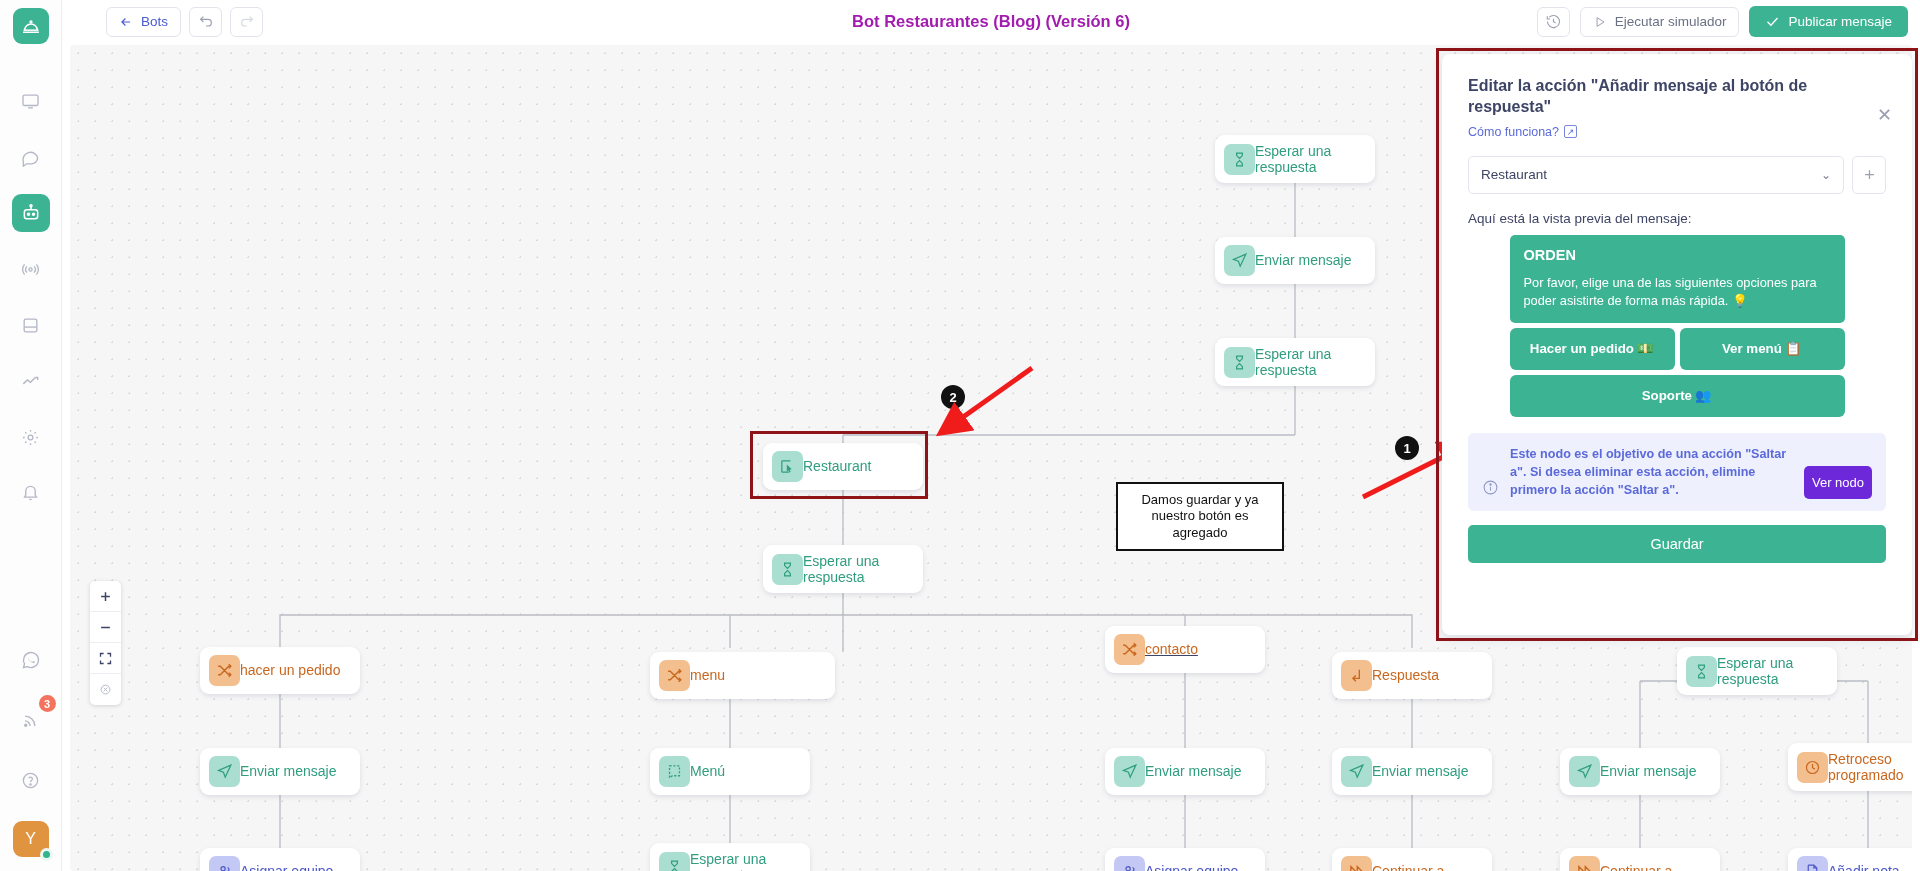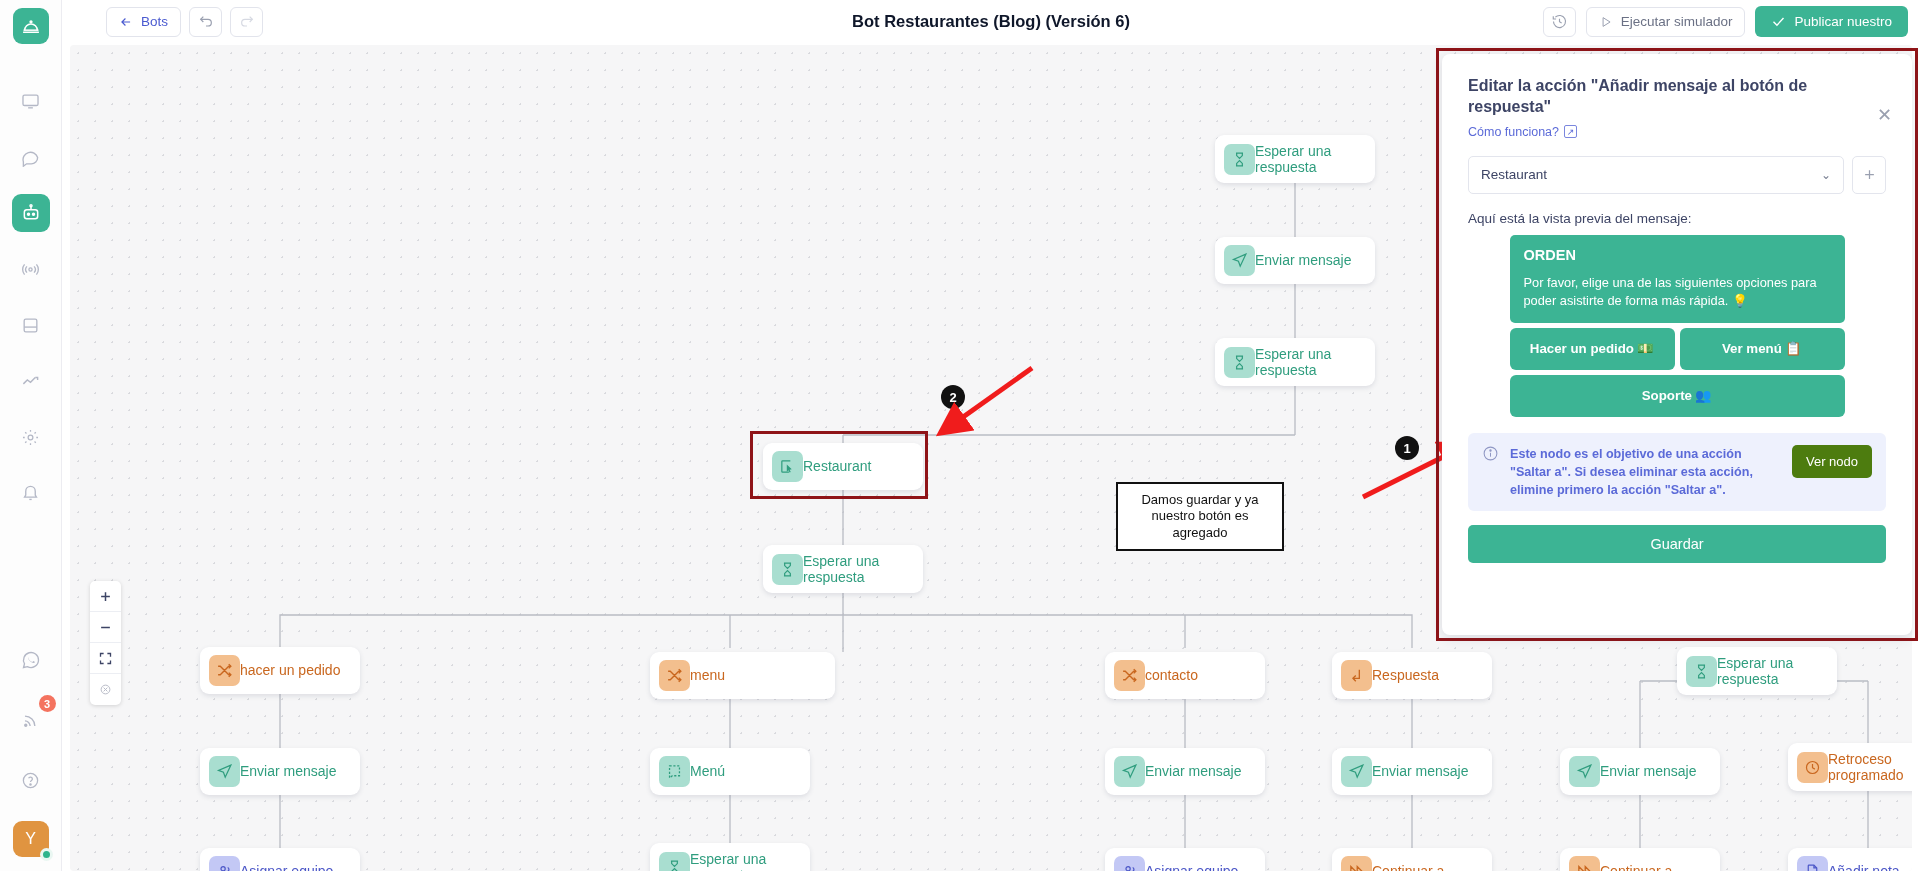--- a/index.html
+++ b/index.html
@@ -63,21 +63,21 @@
   }
   .hbtn {
     height: 30px; border: 1px solid #e2e4ec; border-radius: 6px;
     background: #fff; display: flex; align-items: center; gap: 8px;
     padding: 0 12px; font-size: 13.5px; color: #4a5ad0; cursor: pointer;
   }
   .hbtn.icon-only { width: 33px; padding: 0; justify-content: center; color: #9aa0b0; }
   .hbtn.disabled { color: #d6d9e2; }
   .header-title {
     position: absolute; left: 0; right: 0; text-align: center;
-    font-size: 16.5px; font-weight: bold; color: #0f172a;
+    font-size: 16.5px; font-weight: bold; color: #a21caf;
     pointer-events: none;
   }
   .header-right {
     margin-left: auto; display: flex; align-items: center; gap: 10px;
     position: relative; z-index: 2;
   }
   .hbtn.grey-txt { color: #6b7185; padding-left: 12px; }
   .btn-publish {
     height: 31px; border-radius: 6px; background: #3cb494; color: #fff;
     display: flex; align-items: center; gap: 8px; padding: 0 16px;
@@ -192,27 +192,27 @@
   .bubble .btext { font-size: 12.8px; line-height: 1.45; margin-top: 11px; }
   .qrow { width: 335px; display: flex; gap: 5px; }
   .qbtn {
     flex: 1; background: #3cb494; color: #fff; border-radius: 6px;
     min-height: 42px; display: flex; align-items: center; justify-content: center;
     font-size: 13.3px; font-weight: bold; text-align: center; padding: 6px 8px;
     cursor: pointer;
   }
   .info-box {
     margin-top: 16px; background: #eef1fd; border-radius: 6px;
-    display: flex; align-items: flex-start; gap: 11px; padding: 12px 14px;
+    display: flex; align-items: flex-end; gap: 11px; padding: 12px 14px;
   }
   .info-box .itxt { font-size: 12.6px; color: #5b6ad8; font-weight: bold; line-height: 1.45; flex: 1; }
   .info-box .iico { color: #8f97c4; font-size: 15px; flex: none; }
   .btn-view-node {
-    background: #4d7c0f; color: #fff; border: none; border-radius: 5px;
-    padding: 9px 14px; font-size: 13px; cursor: pointer; flex: none;
+    background: #6d28d9; color: #fff; border: none; border-radius: 5px;
+    padding: 9px 8px; font-size: 13px; cursor: pointer; flex: none;
   }
   .btn-save {
     margin-top: 14px; background: #3cb494; color: #fff; border: none;
     border-radius: 5px; height: 38px; font-size: 14.5px; cursor: pointer;
     width: 100%;
   }
 </style>
 </head>
 <body>
 
@@ -344,21 +344,21 @@
       <div class="hbtn grey-txt">
         <svg width="14" height="14" viewBox="0 0 24 24" fill="none" stroke="#9aa0b0" stroke-width="1.7">
             <path d="M7 4.5l12 7.5-12 7.5z"></path>
           </svg>
         <span>Ejecutar simulador</span>
       </div>
       <button class="btn-publish">
         <svg width="15" height="15" viewBox="0 0 24 24" fill="none" stroke="#fff" stroke-width="2.2">
             <path d="M4 12.5l5.5 5.5L20 6.5"></path>
           </svg>
-        <span>Publicar nuestro</span>
+        <span>Publicar mensaje</span>
       </button>
     </div>
   </div>
 
   <div class="canvas">
 
     <svg class="edges" width="1842" height="826">
       <g stroke="#b9bcc4" stroke-width="1.3" fill="none">
         <path d="M1225 124 L1225 192"></path>
         <path d="M1225 226 L1225 293"></path>
@@ -439,21 +439,21 @@
         </div>
         <div class="node n-orange" style="left: 580px; top: 607px; width: 185px;">
           <span class="nico">
             <svg width="17" height="17" viewBox="0 0 24 24" fill="none" stroke="currentColor" stroke-width="1.9">
               <path d="M3 6h3l12 12h3M3 18h3L18 6h3"></path>
               <path d="M18 3l3 3-3 3M18 15l3 3-3 3"></path>
             </svg>
           </span>
           <span class="nlabel">menu</span>
         </div>
-        <div class="node n-orange" style="left: 1035px; top: 607px; width: 160px;">
+        <div class="node n-orange" style="left: 1035px; top: 581px; width: 160px; text-decoration: underline;">
           <span class="nico">
             <svg width="17" height="17" viewBox="0 0 24 24" fill="none" stroke="currentColor" stroke-width="1.9">
               <path d="M3 6h3l12 12h3M3 18h3L18 6h3"></path>
               <path d="M18 3l3 3-3 3M18 15l3 3-3 3"></path>
             </svg>
           </span>
           <span class="nlabel">contacto</span>
         </div>
         <div class="node n-orange" style="left: 1262px; top: 607px; width: 160px;">
           <span class="nico">

